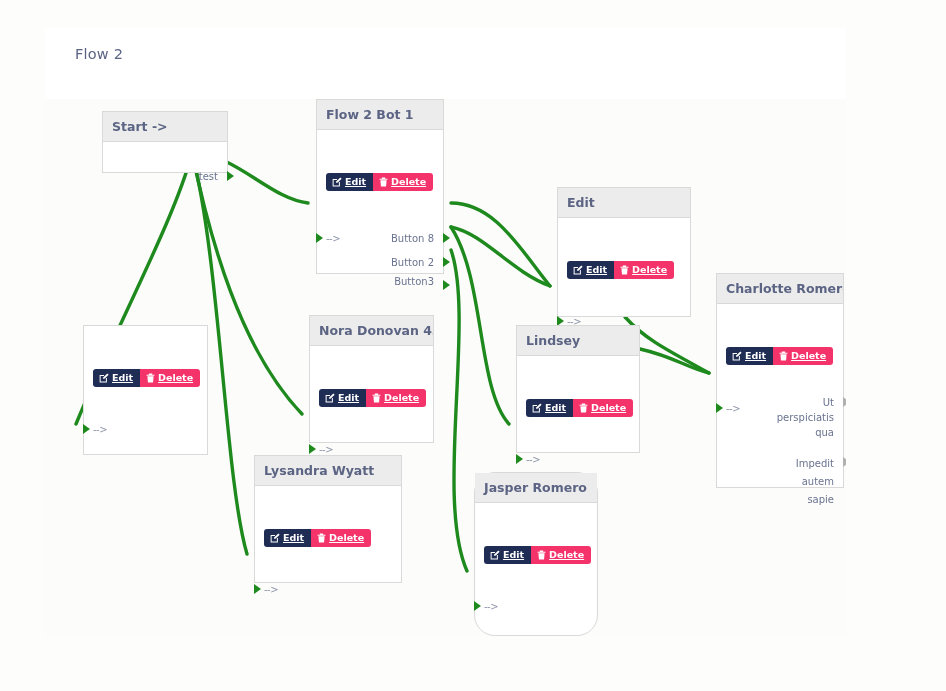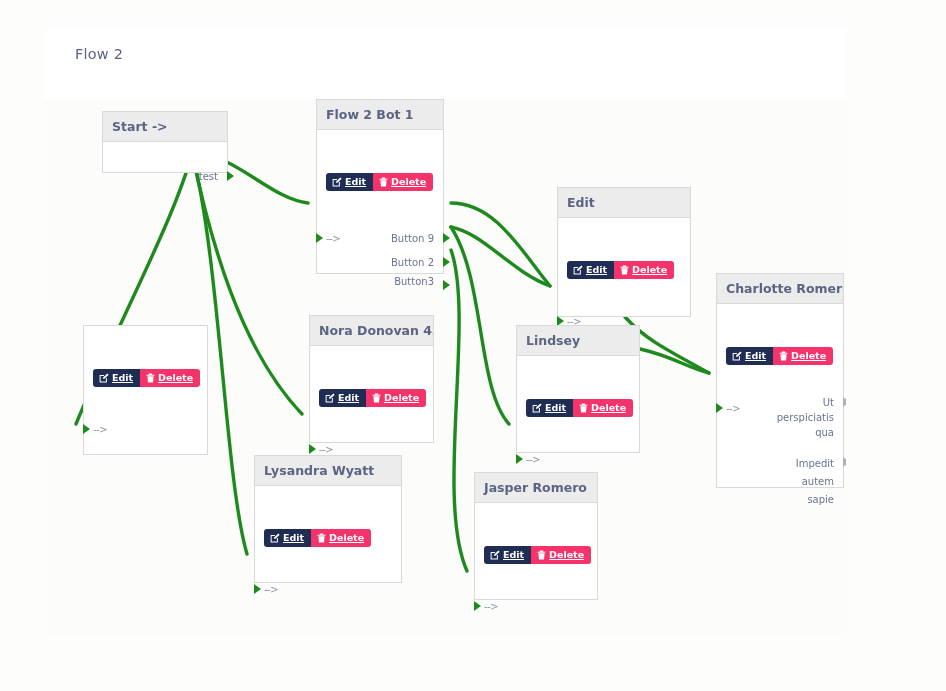--- a/index.html
+++ b/index.html
@@ -199,21 +199,21 @@
                   <svg width="9" height="10" viewBox="0 0 16 16" aria-hidden="true">
                     <path d="M5 0h6v2h4v2H1V2h4z" fill="#ffffff"></path>
                     <path d="M2.5 5h11l-1 11h-9z" fill="#ffffff"></path>
                   </svg>
                 </span>
                 <span>Delete</span>
               </div>
             </div>
             <div class="port-row port-in" style="top: 67px;">--&gt;</div>
             <div class="port-marker marker-in active" style="top: 69px;"></div>
-            <div class="port-row port-out" style="top: 67px;">Button 9</div>
+            <div class="port-row port-out" style="top: 67px;">Button 8</div>
             <div class="port-marker marker-out active" style="top: 69px;"></div>
             <div class="port-row port-out" style="top: 91px;">Button 2</div>
             <div class="port-marker marker-out active" style="top: 93px;"></div>
             <div class="port-row port-out" style="top: 110px;">Button3</div>
             <div class="port-marker marker-out active" style="top: 116px;"></div>
           </div>
         </div>
         <div class="node" style="left: 512px; top: 88px; width: 134px; height: 130px;">
           <div class="node-header">Edit</div>
           <div class="node-body" style="height: 100px;">
@@ -372,21 +372,21 @@
                     <path d="M2.5 5h11l-1 11h-9z" fill="#ffffff"></path>
                   </svg>
                 </span>
                 <span>Delete</span>
               </div>
             </div>
             <div class="port-row port-in" style="top: 62px;">--&gt;</div>
             <div class="port-marker marker-in active" style="top: 64px;"></div>
           </div>
         </div>
-        <div class="node" style="left: 429px; top: 373px; width: 124px; height: 128px;">
+        <div class="node" style="left: 429px; top: 373px; width: 124px; height: 164px; border-radius: 21px;">
           <div class="node-header">Jasper Romero</div>
           <div class="node-body" style="height: 98px;">
             <div class="btn-group">
               <div class="btn btn-edit" style="background: rgb(31, 45, 84);">
                 <span>
                   <svg width="10" height="10" viewBox="0 0 16 16" aria-hidden="true">
                     <path d="M1 3h7v1.6H2.6V13.4H11V8h1.6v7H1z" fill="#ffffff"></path>
                     <path d="M13.2 0.6l2.2 2.2-6.1 6.1-2.8 0.6 0.6-2.8z" fill="#ffffff"></path>
                   </svg>
                 </span>

